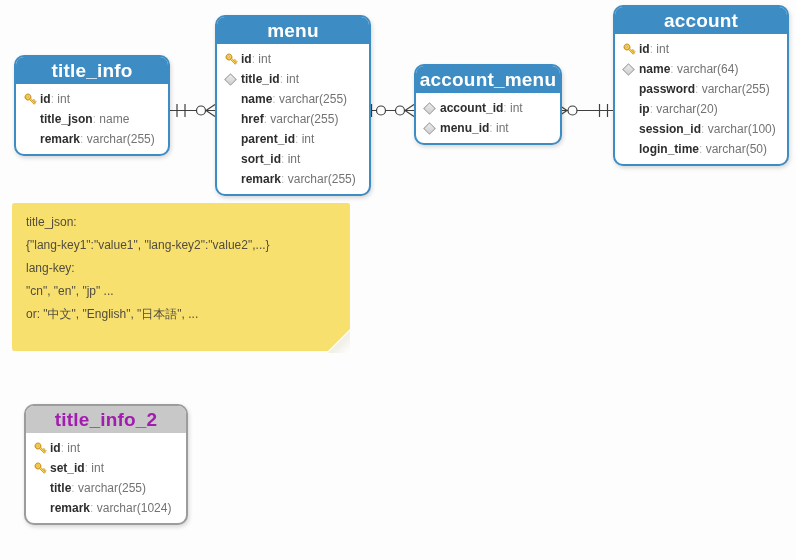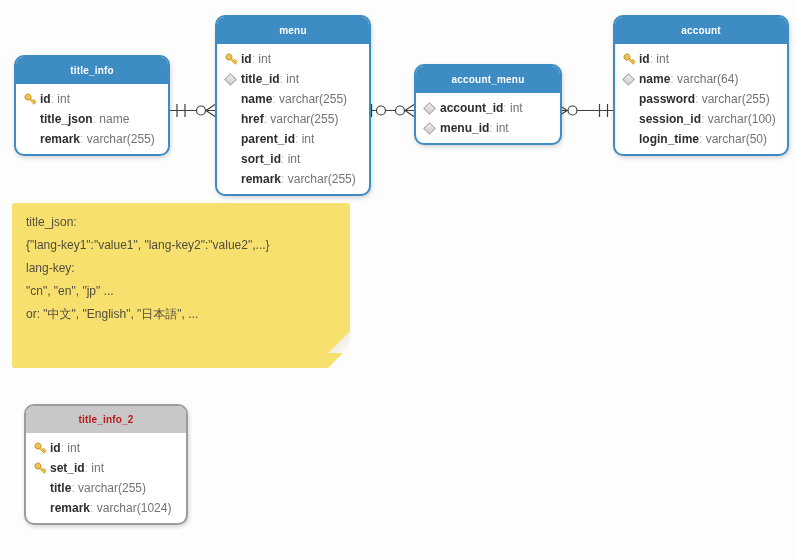--- a/index.html
+++ b/index.html
@@ -15,42 +15,42 @@
   
   .table-card {
     position:absolute; z-index:1; background:#fff;
     border-radius:10px; overflow:hidden;
     box-shadow:1px 2px 4px rgba(0,0,0,0.16);
   }
   .table-card.blue { border:2px solid #3d8dc4; }
   .table-card.gray { border:2px solid #9c9c9c; }
   .card-header {
     height:27px; line-height:27px; text-align:center;
-    font-size:10px; font-weight:bold; letter-spacing:0.2px;
+    font-size:19px; font-weight:bold; letter-spacing:0.2px;
   }
   .blue .card-header { background:#3d8dc4; color:#ffffff; }
-  .gray .card-header { background:#c8c8c8; color:#b91c1c; }
+  .gray .card-header { background:#c8c8c8; color:#a21caf; }
   .card-body { padding:5px 6px 5px 7px;border-radius:12px; }
   .field-row {
     display:flex; align-items:center; height:20px; white-space:nowrap;
     font-size:12px;
   }
   .icon-cell { width:17px; flex:0 0 17px; display:flex; align-items:center; justify-content:flex-start; }
   .key-svg { width:15px; height:15px; display:block; }
   .diamond {
     width:7px; height:7px; margin-left:2px;
     background:linear-gradient(135deg,#ececec,#cfcfcf);
     border:1px solid #9f9f9f; transform:rotate(45deg);
   }
   .field-name { font-weight:bold; color:#2e2e2e; }
   .field-type { color:#737373; }
   .field-type::before { content:": "; color:#b9b9b9; }
   
   #note {
-    position:absolute; left:12px; top:203px; width:338px; height:165px;
+    position:absolute; left:12px; top:203px; width:338px; height:148px;
     z-index:1; background:#f8e06e; border-radius:3px;
     clip-path:polygon(0 0,100% 0,100% calc(100% - 22px),calc(100% - 22px) 100%,0 100%);
     filter:drop-shadow(2px 2px 3px rgba(0,0,0,0.18));
     padding:12px 0 0 14px; box-sizing:border-box;
     font-size:12px; color:#514d3f;
   }
   #note p { margin:0 0 8px 0; line-height:15px; white-space:nowrap; }
   #note-fold {
     position:absolute; left:328px; top:331px; width:22px; height:22px; z-index:2;
     clip-path:polygon(100% 0,0 100%,100% 100%);
@@ -189,21 +189,21 @@
       <div class="field-row">
         <span class="icon-cell">
             <span class="diamond"></span>
           </span>
           <span class="field-name">menu_id</span>
           <span class="field-type">int</span>
       </div>
     </div>
   </div>
 
-  <div class="table-card blue" style="left:613px; top:15px; width:172px;">
+  <div class="table-card blue" style="left:613px; top:5px; width:172px;">
     <div class="card-header">account</div>
     <div class="card-body">
       <div class="field-row">
         <span class="icon-cell">
             <svg class="key-svg" viewBox="0 0 16 16">
               <g transform="rotate(-45 8 8)" stroke="#c8952b" fill="#ffd44f">
                 <circle cx="8" cy="4.2" r="3" stroke-width="1.1"></circle>
                 <circle cx="8" cy="3.9" r="1" fill="#fdf6e3" stroke-width="0.7"></circle>
                 <path d="M7.2 7 h1.8 v7.4 h-1.8 z" stroke-width="0.9"></path>
                 <path d="M9 10.4 h1.7 v1.3 H9 z" stroke-width="0.7"></path>
@@ -218,20 +218,25 @@
         <span class="icon-cell">
             <span class="diamond"></span>
           </span>
           <span class="field-name">name</span>
           <span class="field-type">varchar(64)</span>
       </div>
       <div class="field-row">
         <span class="icon-cell"></span>
           <span class="field-name">password</span>
           <span class="field-type">varchar(255)</span>
+      </div>
+      <div class="field-row">
+        <span class="icon-cell"></span>
+          <span class="field-name">ip</span>
+          <span class="field-type">varchar(20)</span>
       </div>
       <div class="field-row">
         <span class="icon-cell"></span>
           <span class="field-name">session_id</span>
           <span class="field-type">varchar(100)</span>
       </div>
       <div class="field-row">
         <span class="icon-cell"></span>
           <span class="field-name">login_time</span>
           <span class="field-type">varchar(50)</span>

